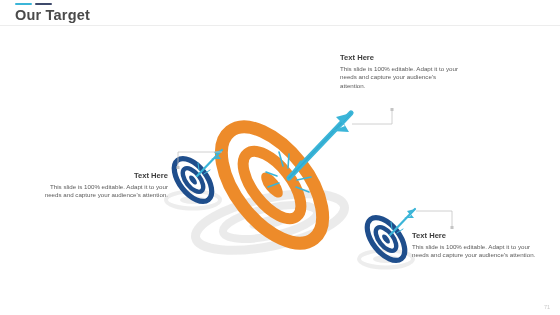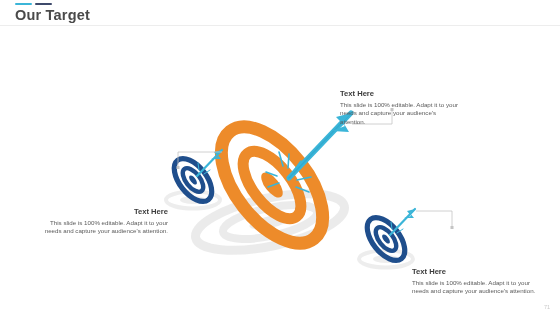--- a/index.html
+++ b/index.html
@@ -53,21 +53,20 @@
     top: 25px;
     width: 560px;
     height: 1px;
     background: #EDEDED;
   }
 
   
   .text-block {
     position: absolute;
     width: 122px;
-    margin-top: 36px;
   }
   .tb-title {
     font-size: 7.6px;
     font-weight: bold;
     color: #3C3C3C;
     margin-bottom: 2.5px;
     line-height: 9px;
   }
   .tb-body {
     font-size: 6.2px;

